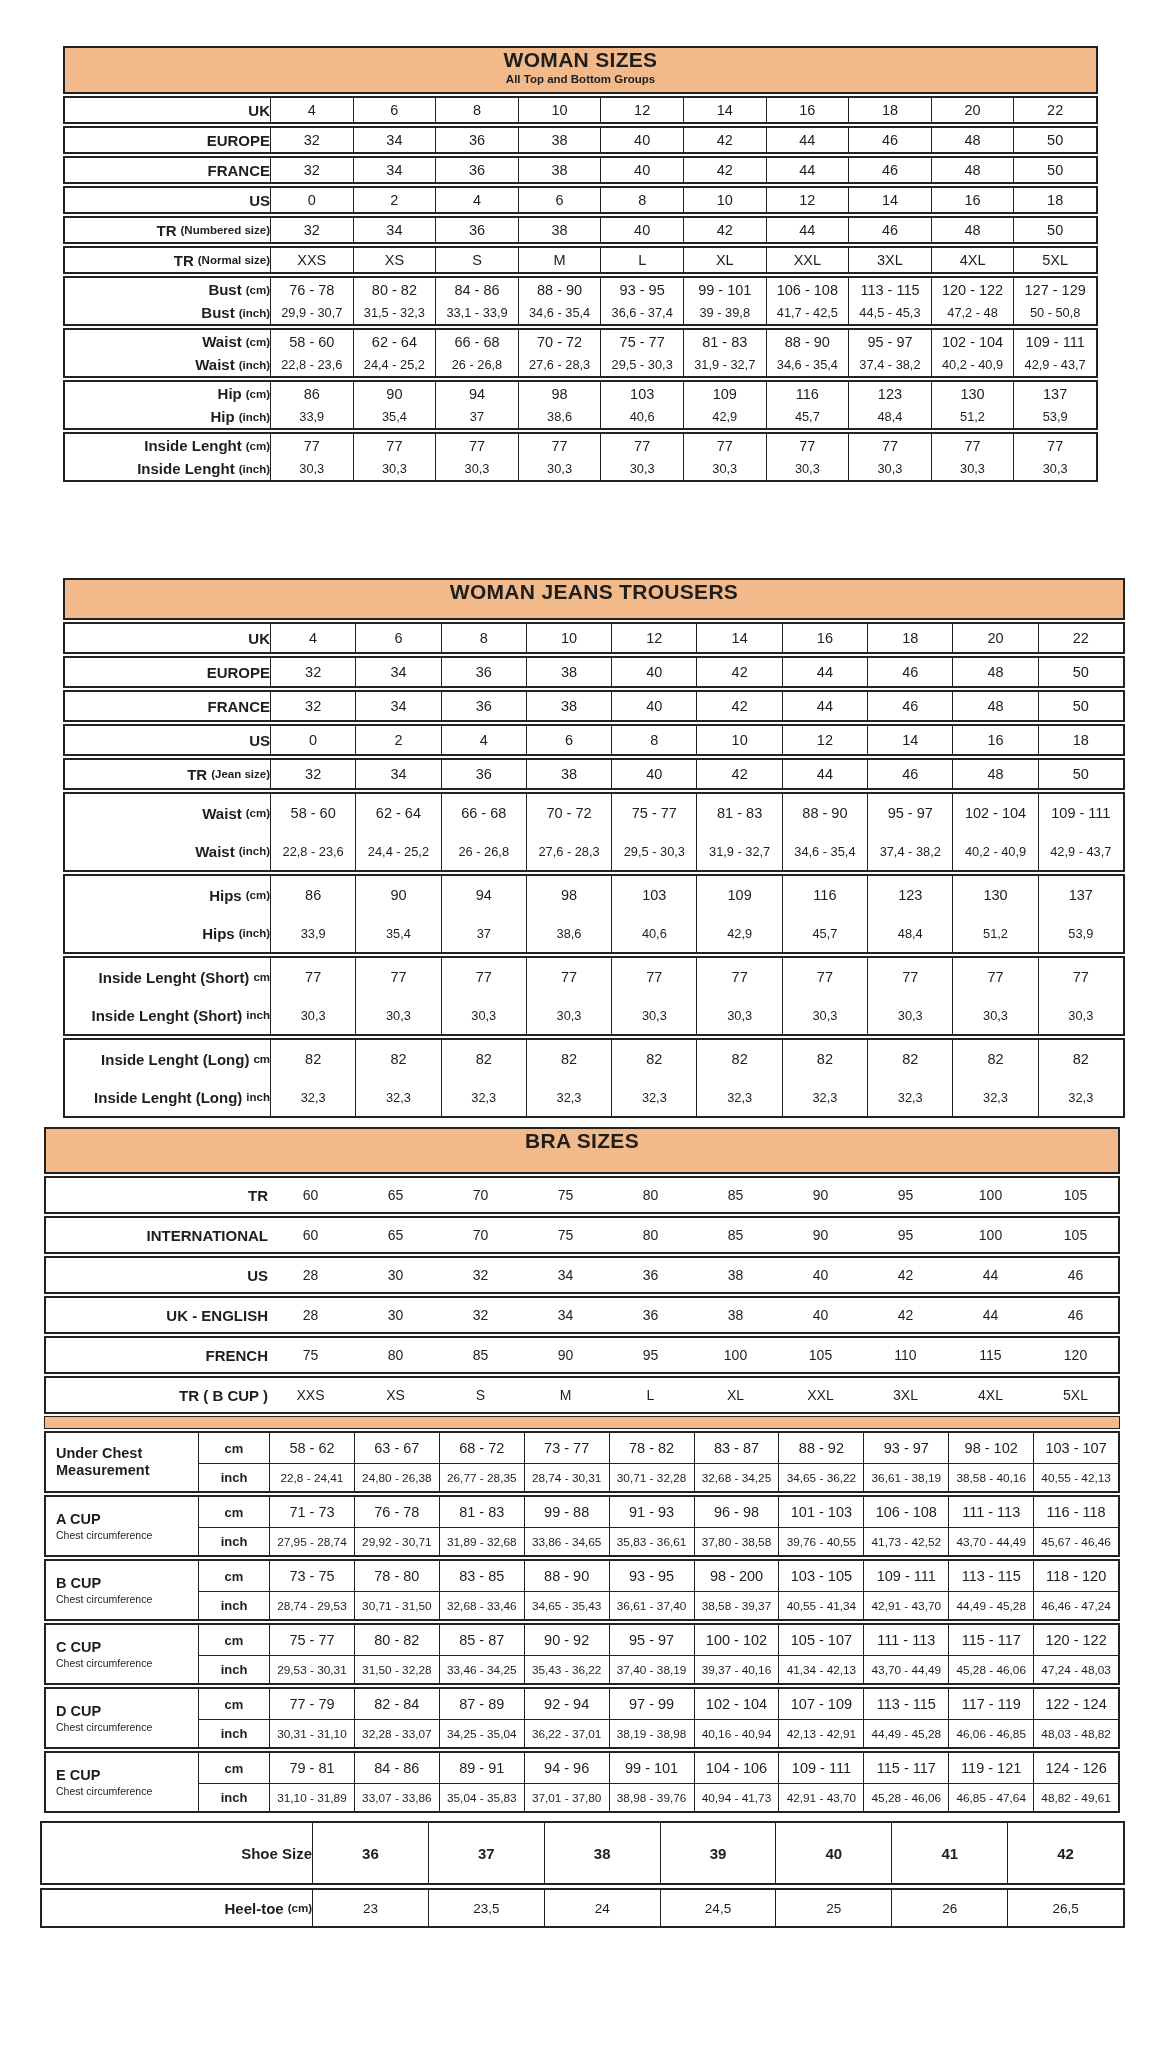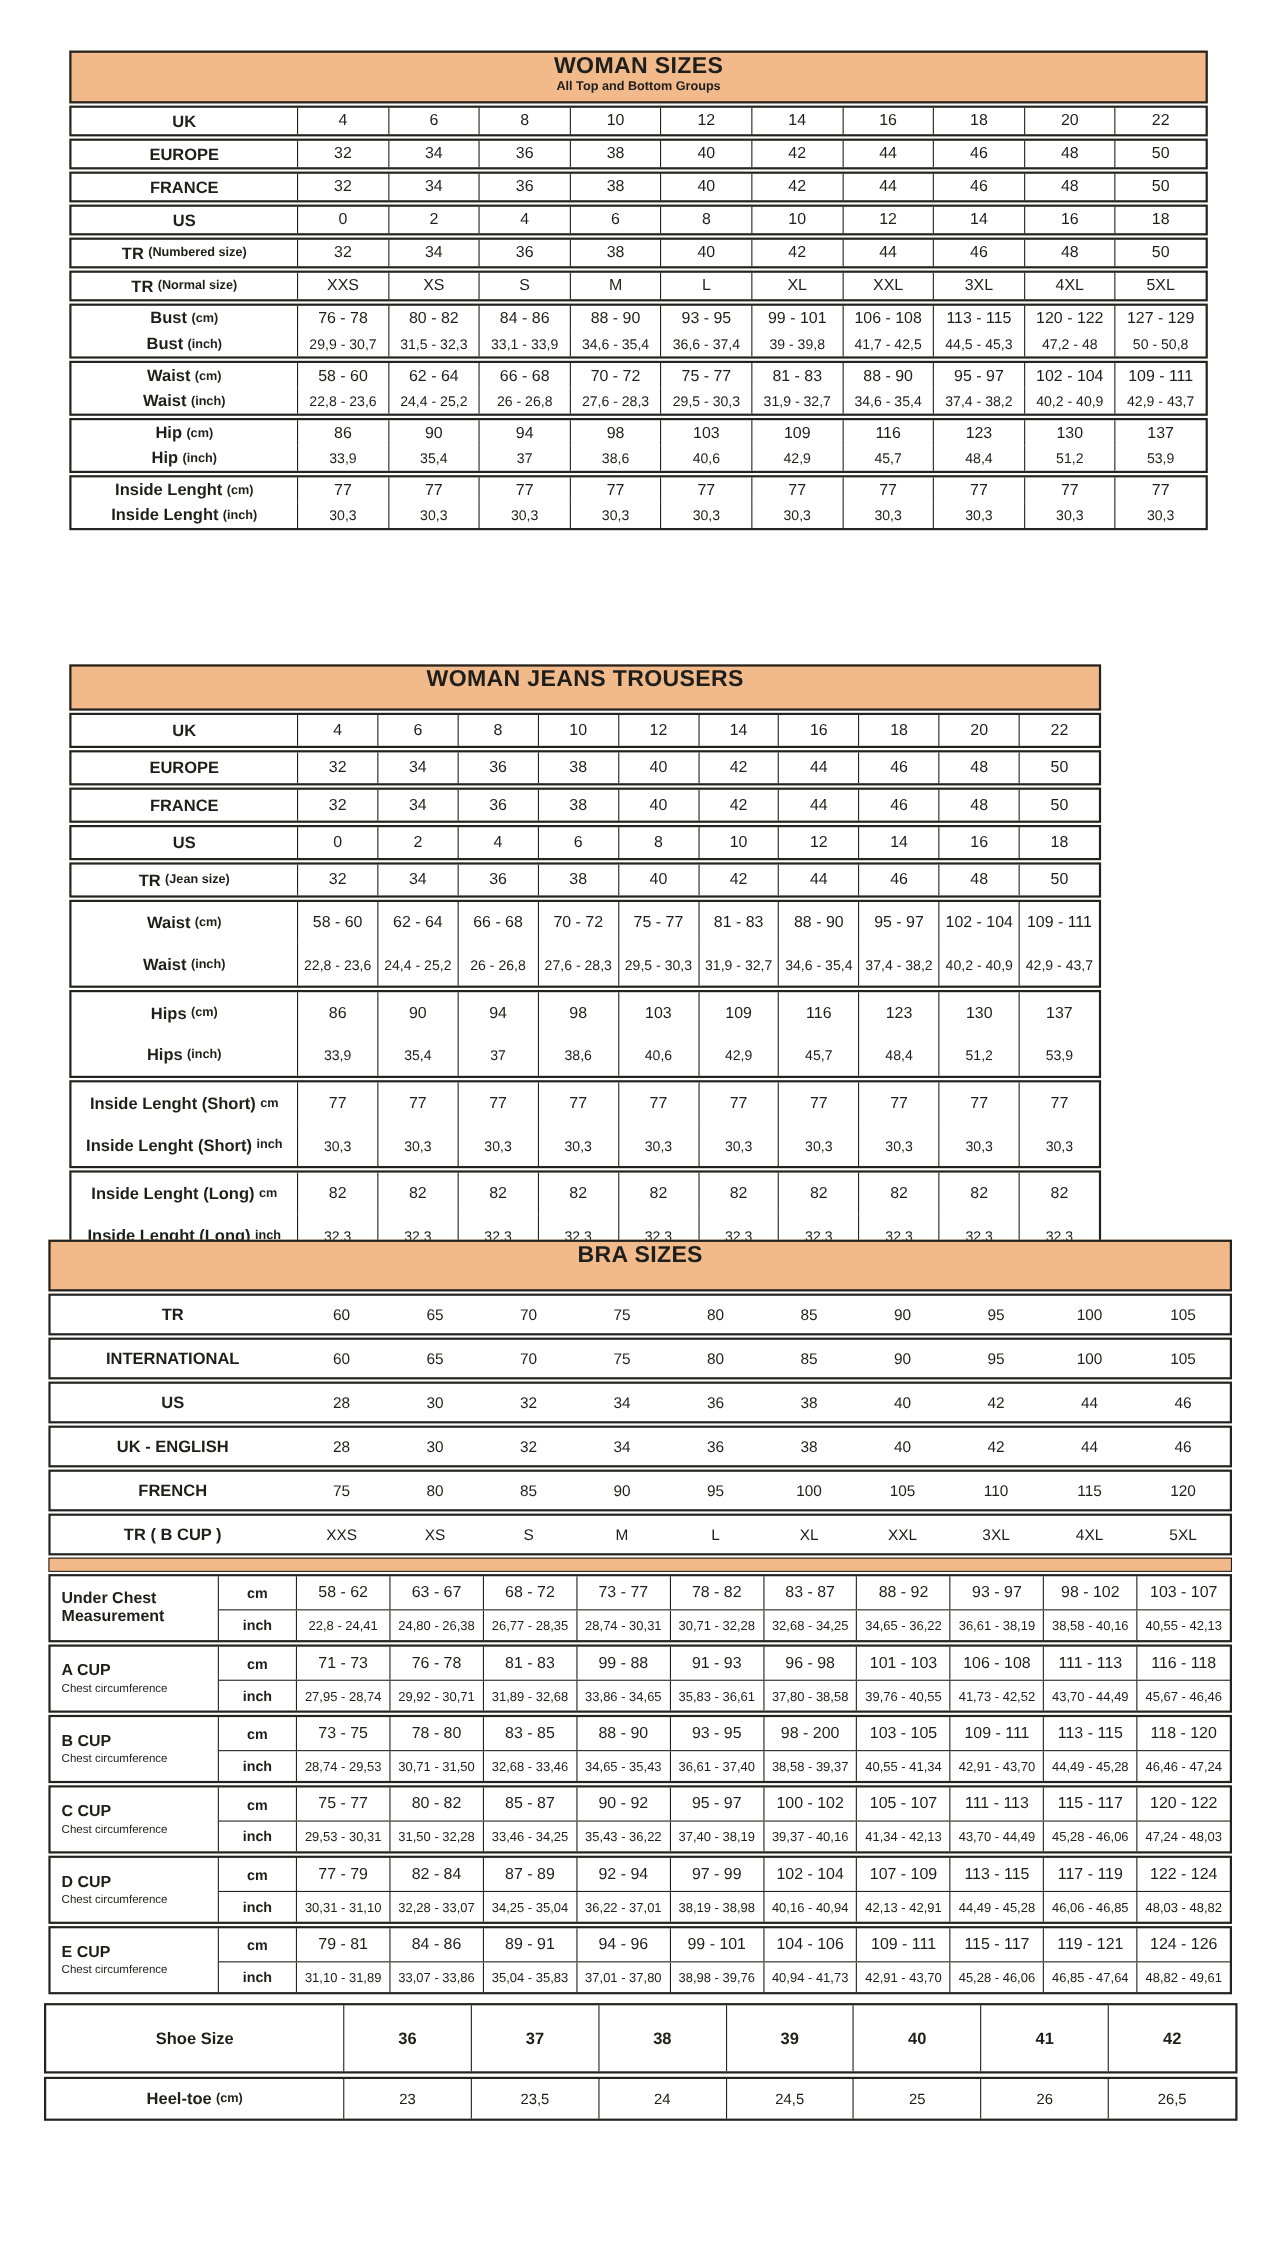--- a/index.html
+++ b/index.html
@@ -1,35 +1,35 @@
 <!DOCTYPE html>
 <html><head>
 <meta charset="utf-8">
 <style>
   *{box-sizing:border-box;margin:0;padding:0}
   html,body{width:1164px;height:2048px;background:#ffffff;
     font-family:"Liberation Sans","DejaVu Sans",sans-serif;color:#1e1e1c;position:relative}
   .size-table{position:absolute}
   #t1{top:46px;left:63px;width:1035px}
-  #t2{top:604px;left:63px;width:938px}
+  #t2{top:578px;left:63px;width:1062px}
   #t3{top:1127px;left:44px;width:1076px}
   #t4{top:1818px;left:40px;width:1085px}
 
   .tbl-header{background:#f2ba8b;border:2px solid #222220;display:flex;flex-direction:column;
     align-items:center;text-align:center}
   #t1 .tbl-header{height:48px}
   #t2 .tbl-header{height:42px}
   #t3 .tbl-header,#t4 .tbl-header{height:47px}
   .tbl-title{font-weight:bold;font-size:21px;letter-spacing:.3px}
   .tbl-subtitle{font-weight:bold;font-size:11.5px;margin-top:1px}
 
   .row-group{border:2px solid #222220;margin-top:2px;background:#fff;display:flex;flex-direction:column}
   .t-row{display:flex;align-items:stretch}
   .cell{display:flex;align-items:center;justify-content:center;font-size:14.5px;overflow:hidden;white-space:nowrap}
-  .label-cell{width:var(--labw,205px);justify-content:center;padding-left:0}
+  .label-cell{width:var(--labw,205px);justify-content:flex-end;padding-left:0}
   .lab-main{font-weight:bold;font-size:15px}
   .lab-note{font-weight:bold;font-size:11.5px;margin-left:4px}
   .data-cell{flex:1;border-left:1.6px solid #222220}
   .small-vals .data-cell{font-size:12.8px}
   .noline{border-left:none !important}
 
   #t1-rows{--labw:205px}
   #t1-rows .t-row{height:24px}
   #t1-rows .multi .t-row{height:23px}
 

